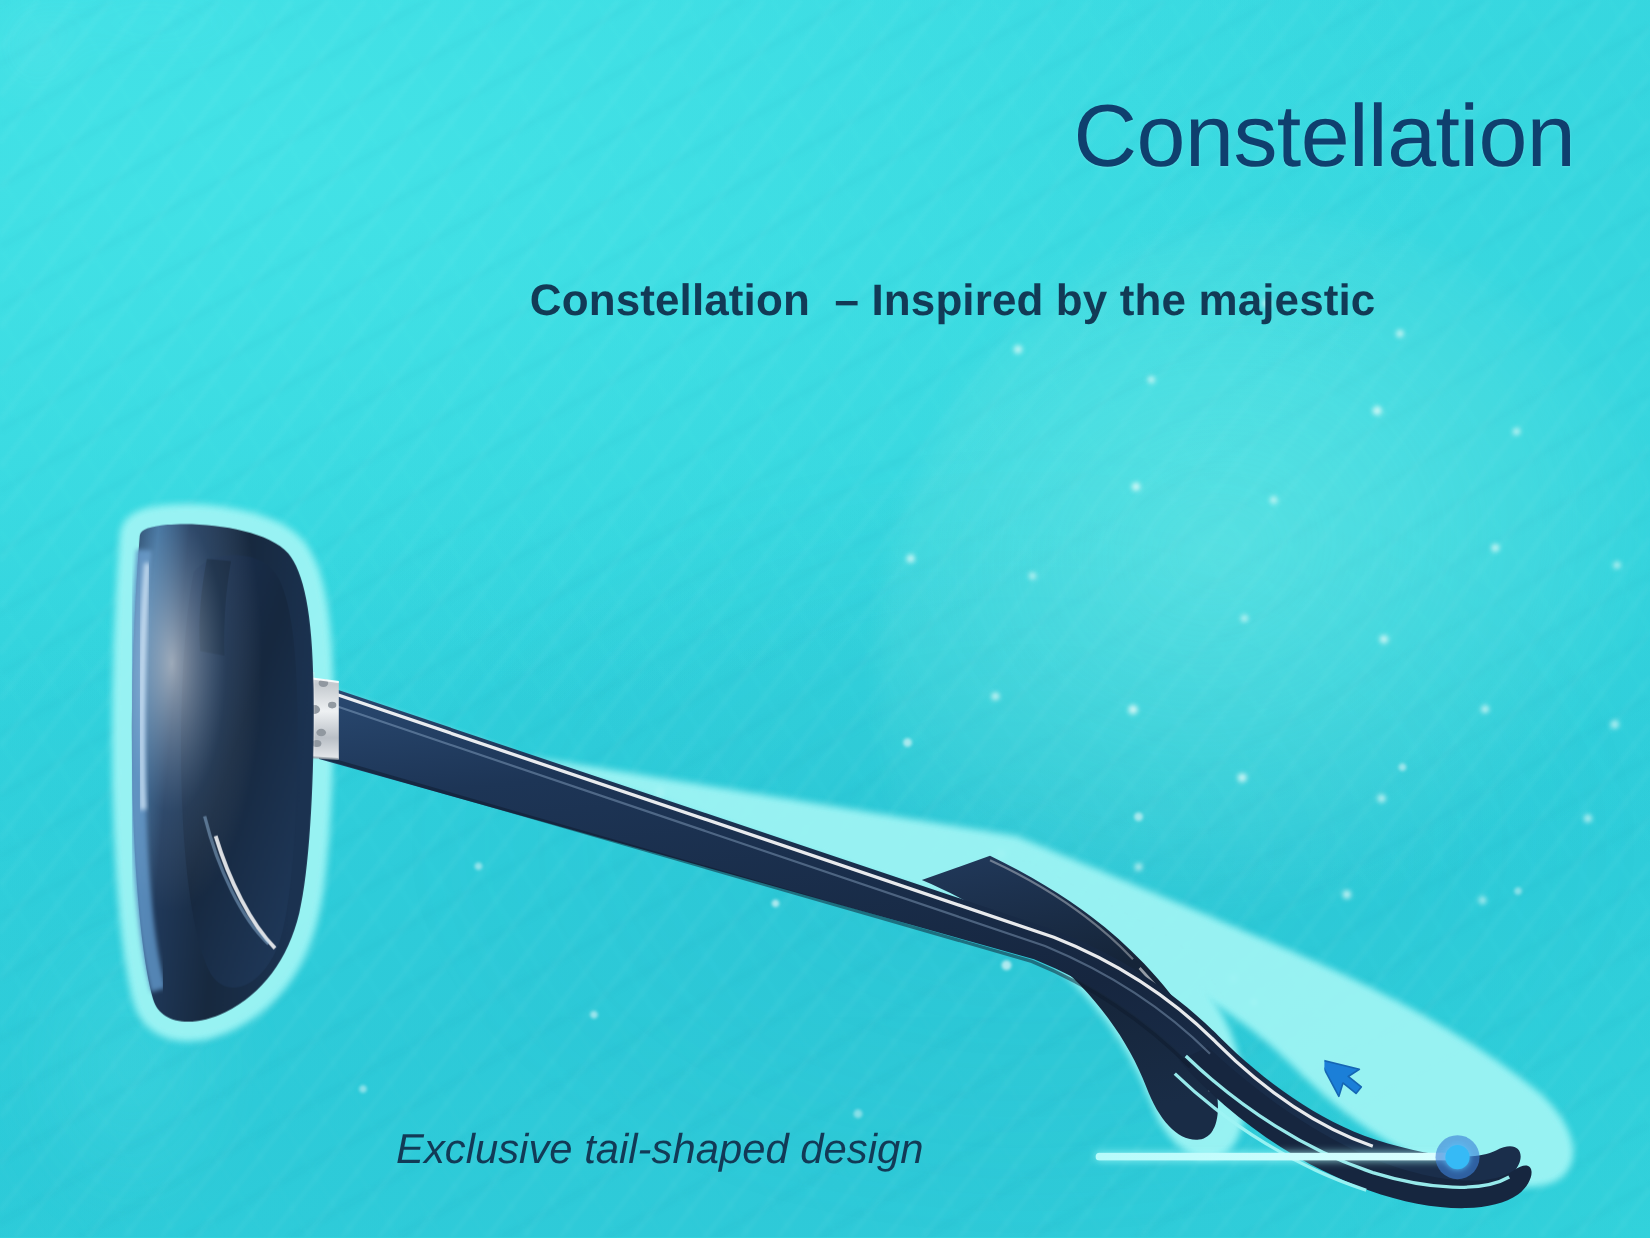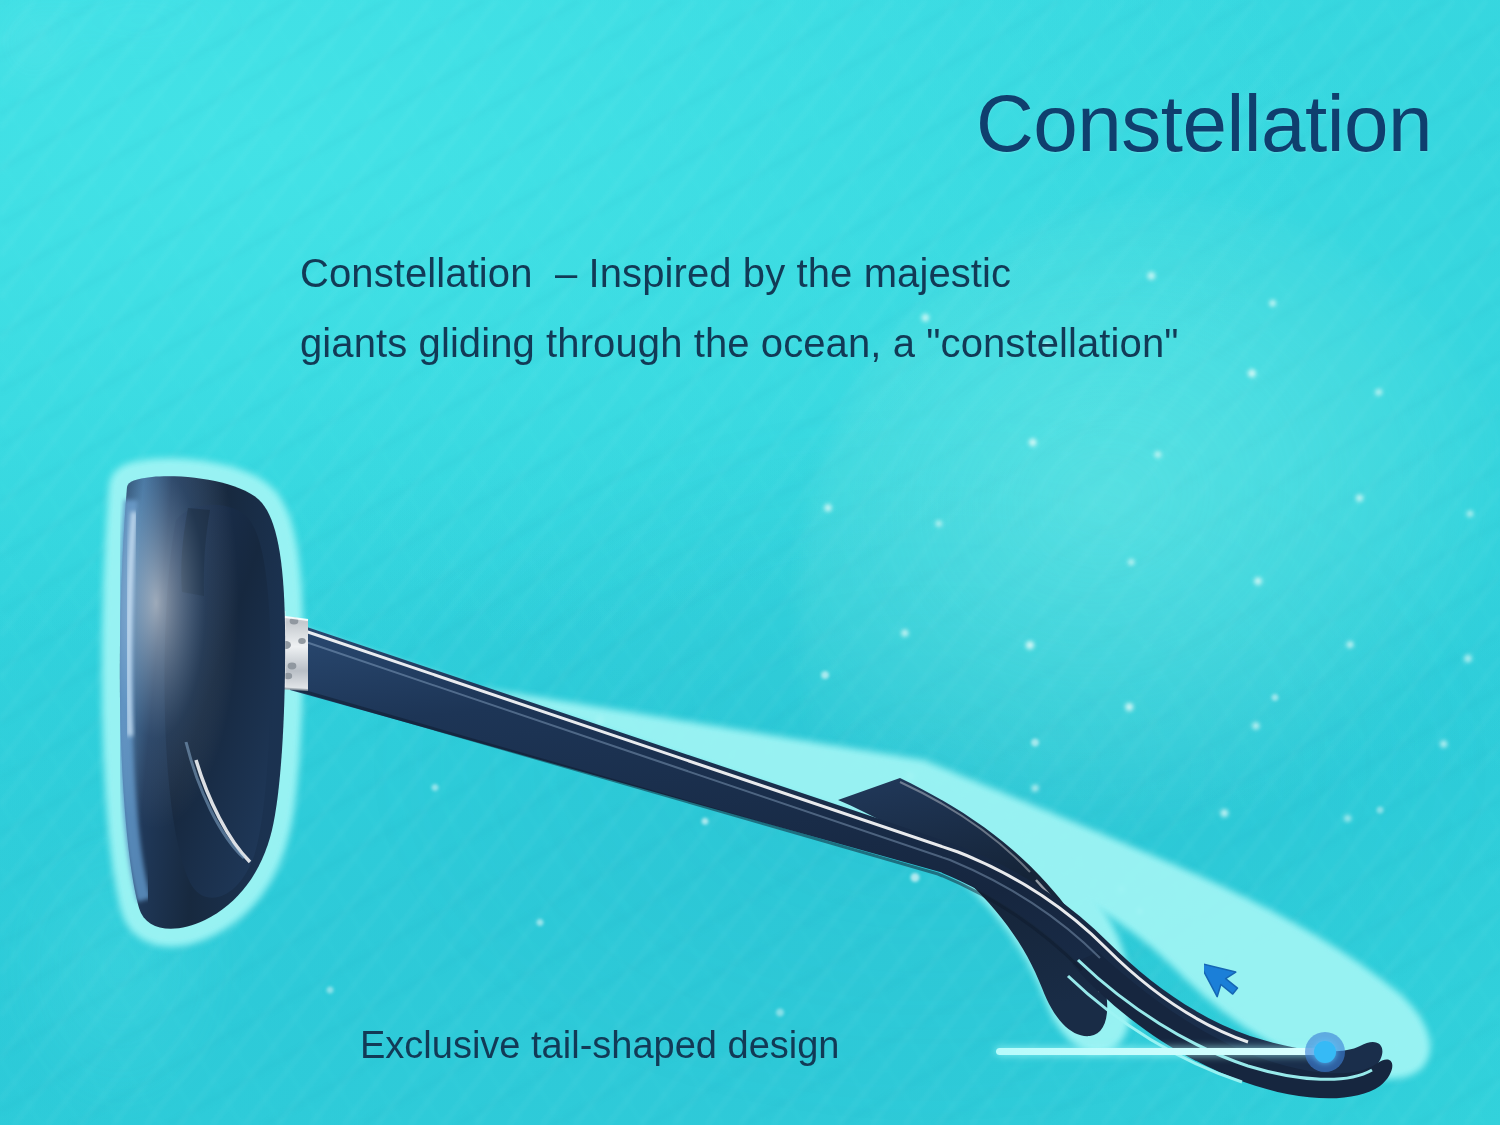--- a/index.html
+++ b/index.html
@@ -108,30 +108,30 @@
   
   .headline{
     position:absolute;left:0;top:84px;width:1432px;
     text-align:right;
     font-size:80px;line-height:1.0;font-weight:400;
     color:#0f3f6e;letter-spacing:-0.5px;
     text-shadow:0 1px 2px rgba(255,255,255,.18);
   }
   .body-copy{
     position:absolute;left:300px;top:238px;width:1132px;
-    text-align:left;
-    font-size:40px;line-height:70px;font-weight:400;
+    text-align:center;
+    font-size:40px;line-height:70px;font-weight:700;
     color:#123a56;letter-spacing:.1px;
   }
   .body-copy .ln{display:block;white-space:pre;}
 
   .callout-label{
     position:absolute;left:360px;top:1026px;
     font-size:38px;line-height:1.0;font-weight:400;
-    color:#123a56;white-space:nowrap;
+    color:#123a56;white-space:nowrap;font-style:italic;
   }
   .callout-line{
     position:absolute;left:996px;top:1048px;width:332px;height:7px;
     border-radius:4px;
     background:linear-gradient(90deg,#b6fbfb,#ddffff);
     box-shadow:0 0 8px rgba(170,250,250,.85);
   }
   .callout-dot{
     position:absolute;left:1305px;top:1032px;width:40px;height:40px;
     border-radius:50%;
@@ -340,21 +340,20 @@
     <g fill="none" stroke="#9ef4f4" stroke-width="3" opacity="0.95">
       <path d="M1078,960 C1128,1008 1188,1046 1248,1066 C1300,1082 1348,1084 1372,1070"></path>
       <path d="M1068,976 C1118,1024 1180,1062 1242,1082"></path>
     </g>
   </svg>
 
   <div class="headline">Constellation</div>
 
   <div class="body-copy">
     <span class="ln">Constellation  – Inspired by the majestic</span>
-    <span class="ln">giants gliding through the ocean, a "constellation"</span>
   </div>
 
   <div class="callout-label">Exclusive tail-shaped design</div>
   <div class="callout-line"></div>
   <div class="callout-dot"></div>
 
   <svg class="cursor" viewBox="0 0 40 48">
     <path d="M4,2 L4,40 L13,31 L19,45 L26,42 L20,28 L32,27 Z" fill="#1b7fd8" stroke="#1566b4" stroke-width="1.5" stroke-linejoin="round" transform="rotate(-28 18 24)"></path>
   </svg>
 

